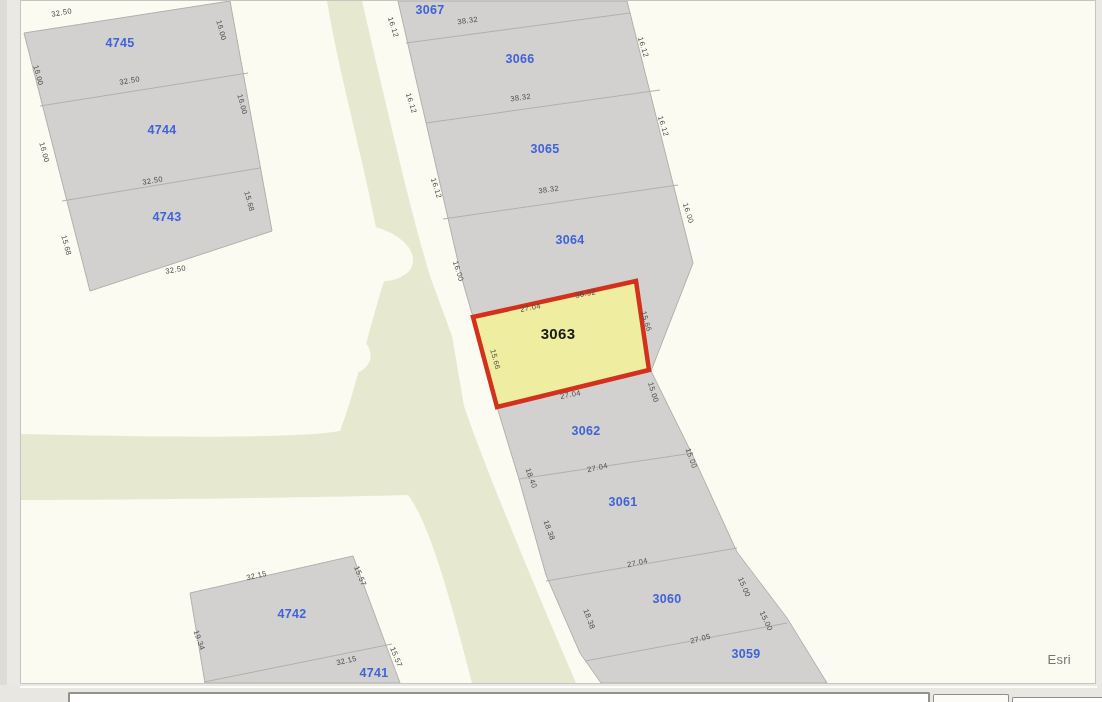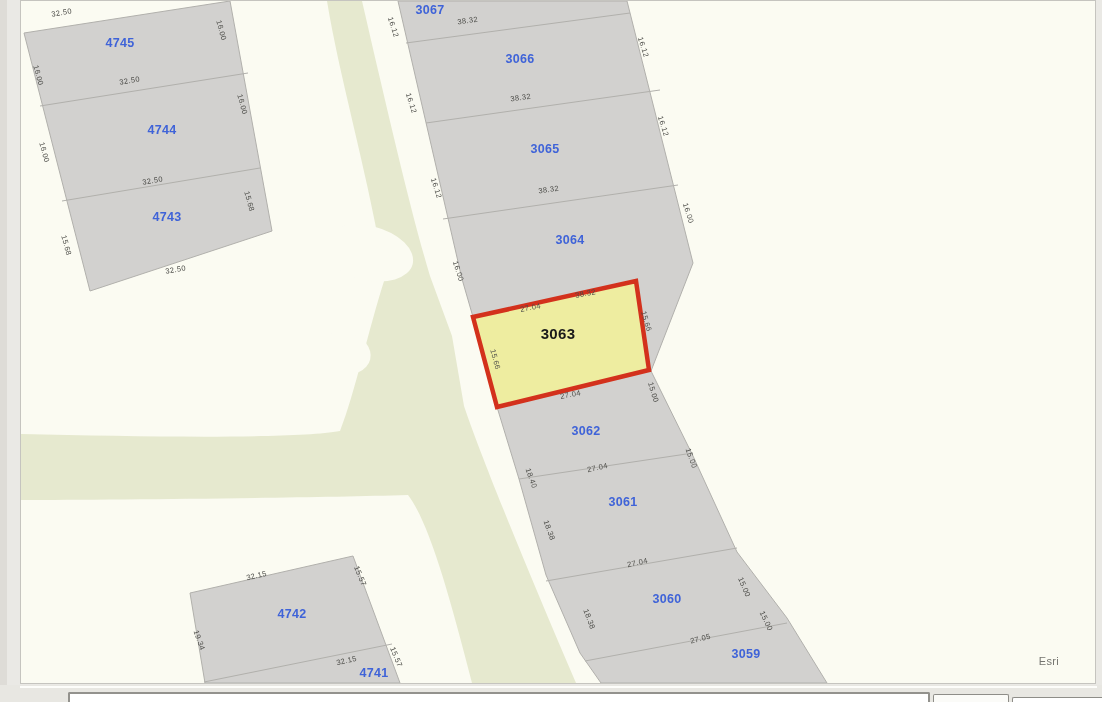--- a/index.html
+++ b/index.html
@@ -8,22 +8,22 @@
     background:#eae9e5;
     font-family:"Liberation Sans", sans-serif;
   }
   #left-gutter{position:absolute;left:0;top:0;width:7px;height:702px;background:#dedcd7;}
   #map-frame{
     position:absolute;left:20px;top:0;width:1076px;height:684px;
     background:#fbfbf2;border:1px solid #c5c4bf;box-sizing:border-box;overflow:hidden;
   }
   #map-svg{position:absolute;left:0;top:0;width:100%;height:100%;}
   #attribution{
-    position:absolute;right:36px;bottom:16px;
-    font-size:11px;color:#757570;letter-spacing:.3px;
+    position:absolute;right:24px;bottom:16px;
+    font-size:13px;color:#757570;letter-spacing:.3px;
   }
   #bottom-strip{position:absolute;left:0;top:685px;width:1102px;height:17px;background:#e8e7e2;}
   #bottom-strip .gap-line{position:absolute;left:20px;top:1px;width:1077px;height:2px;background:#fdfdfa;}
   #bottom-panel{
     position:absolute;left:68px;top:7px;width:858px;height:14px;
     background:#ffffff;border:2px solid #93928d;border-bottom:none;border-radius:2px 2px 0 0;
   }
   #bottom-toolbar-button{
     position:absolute;left:933px;top:9px;width:74px;height:12px;
     background:#fbfbf8;border:1.5px solid #8e8d88;border-bottom:none;border-radius:2px 2px 0 0;

